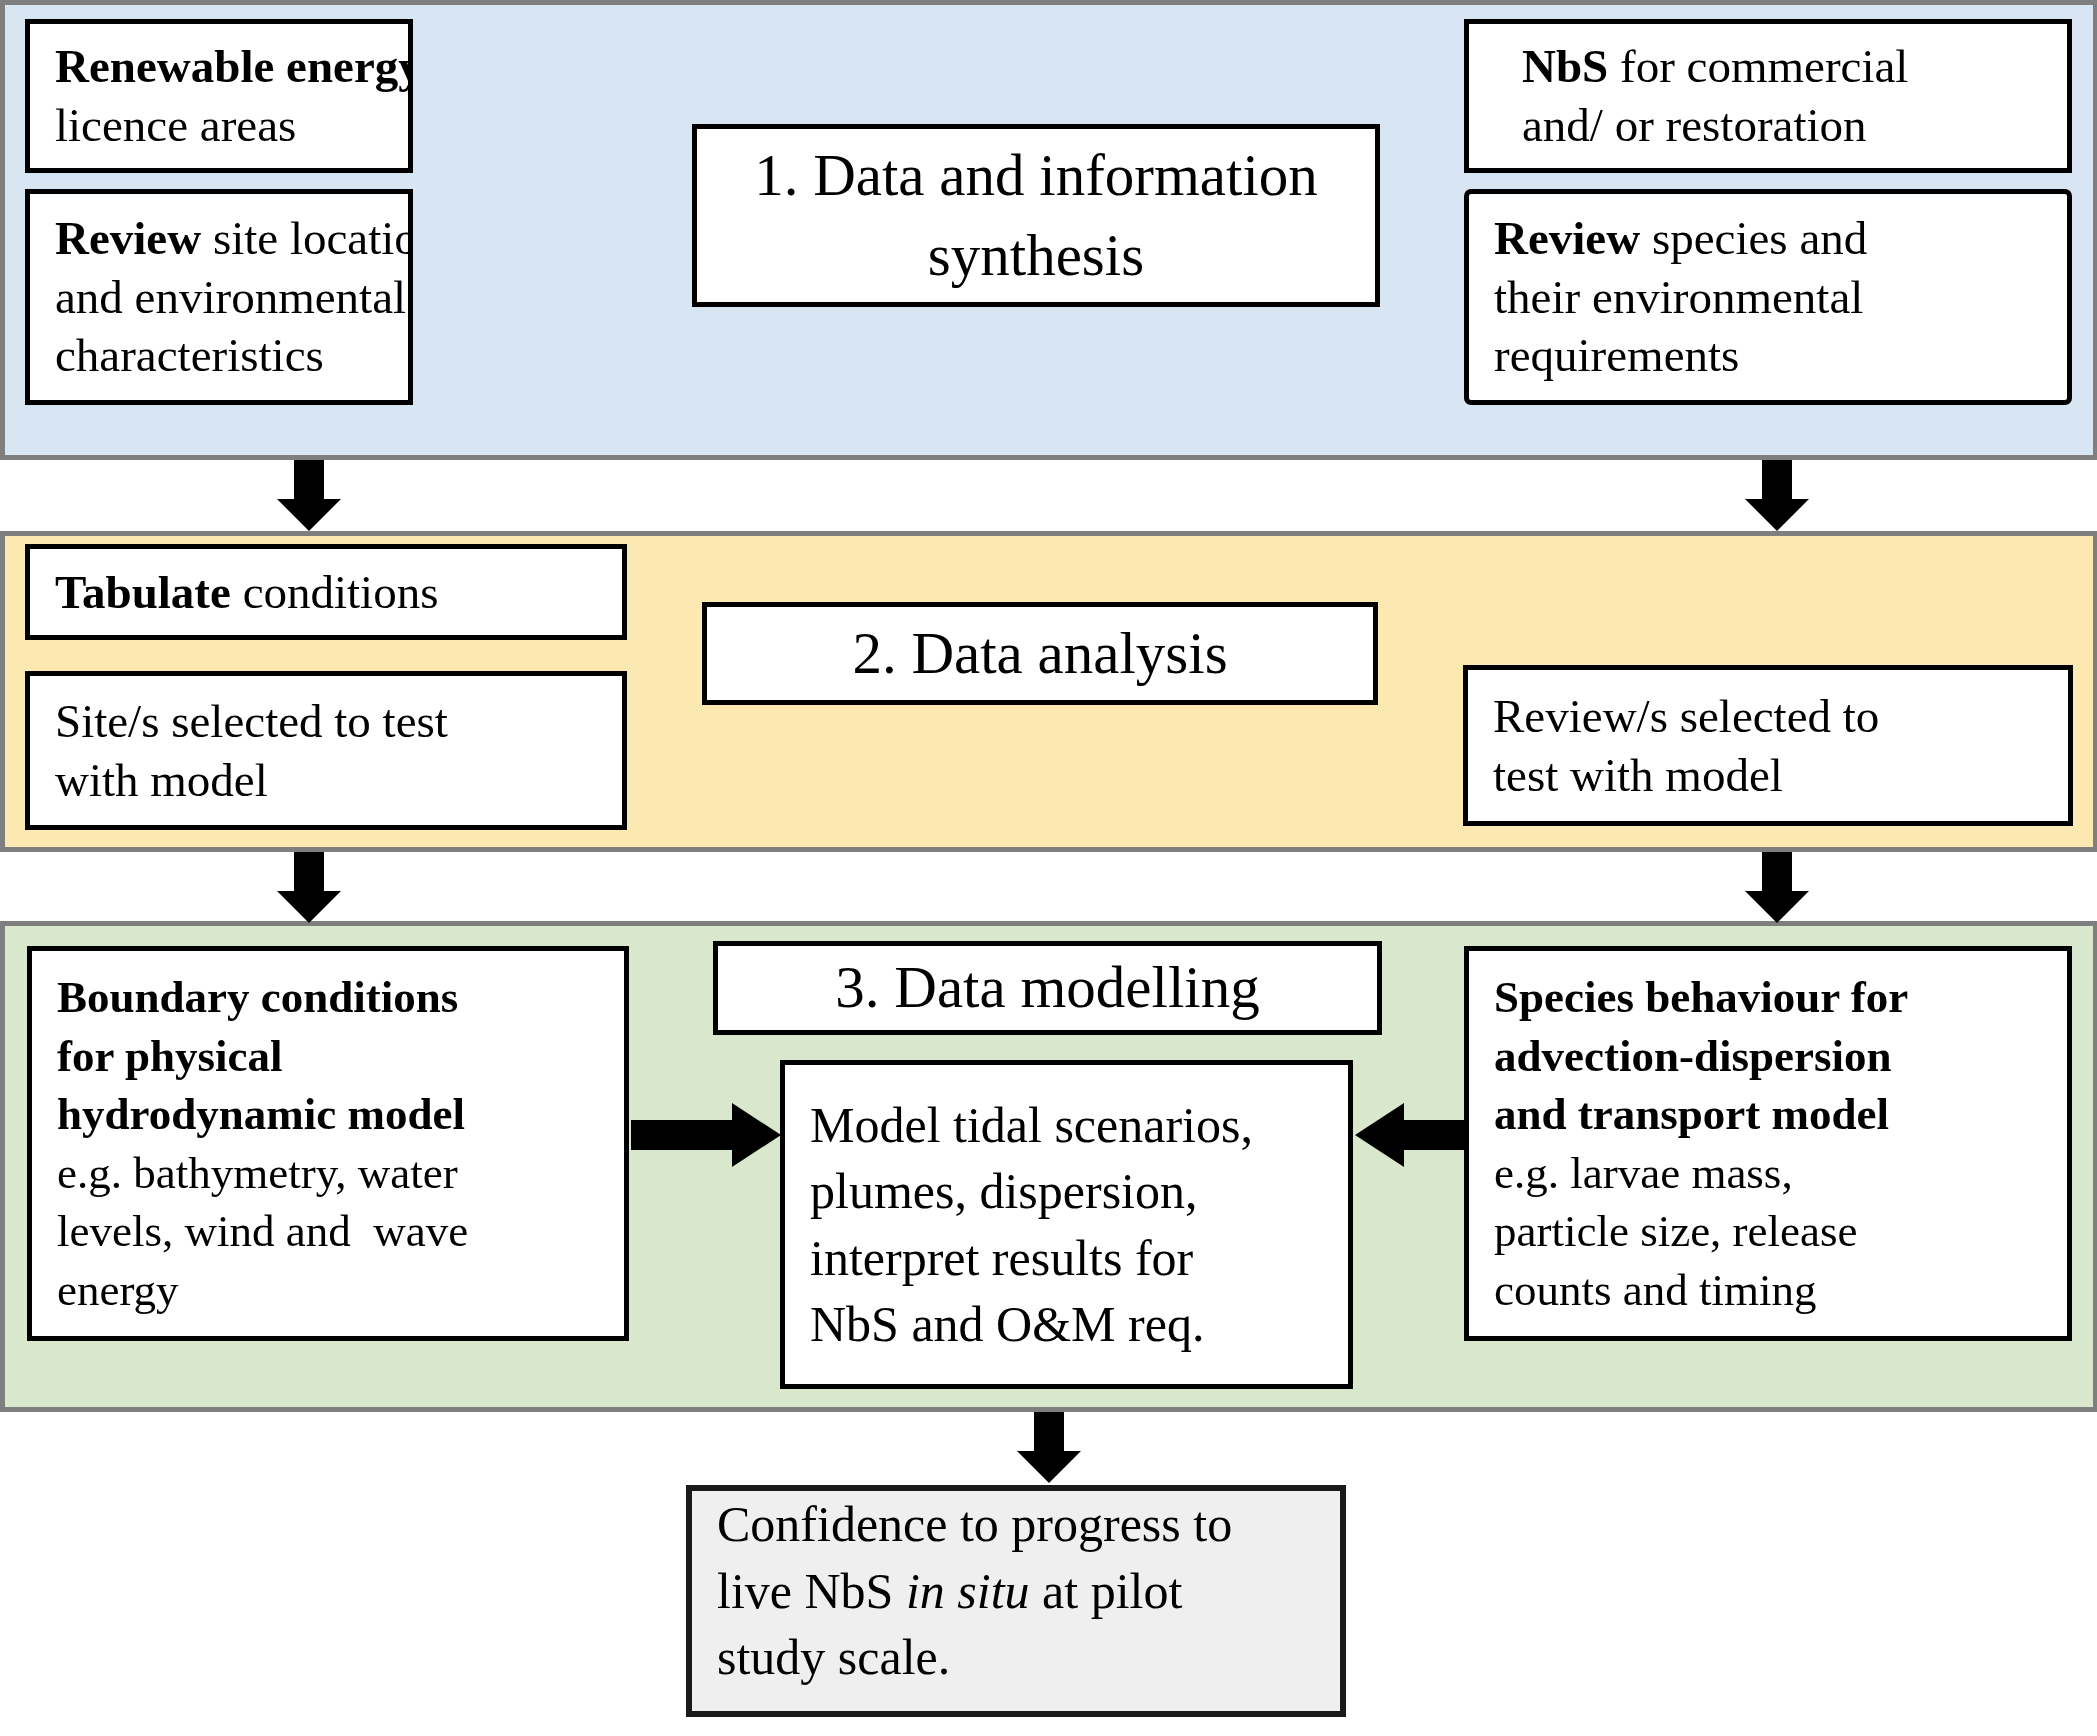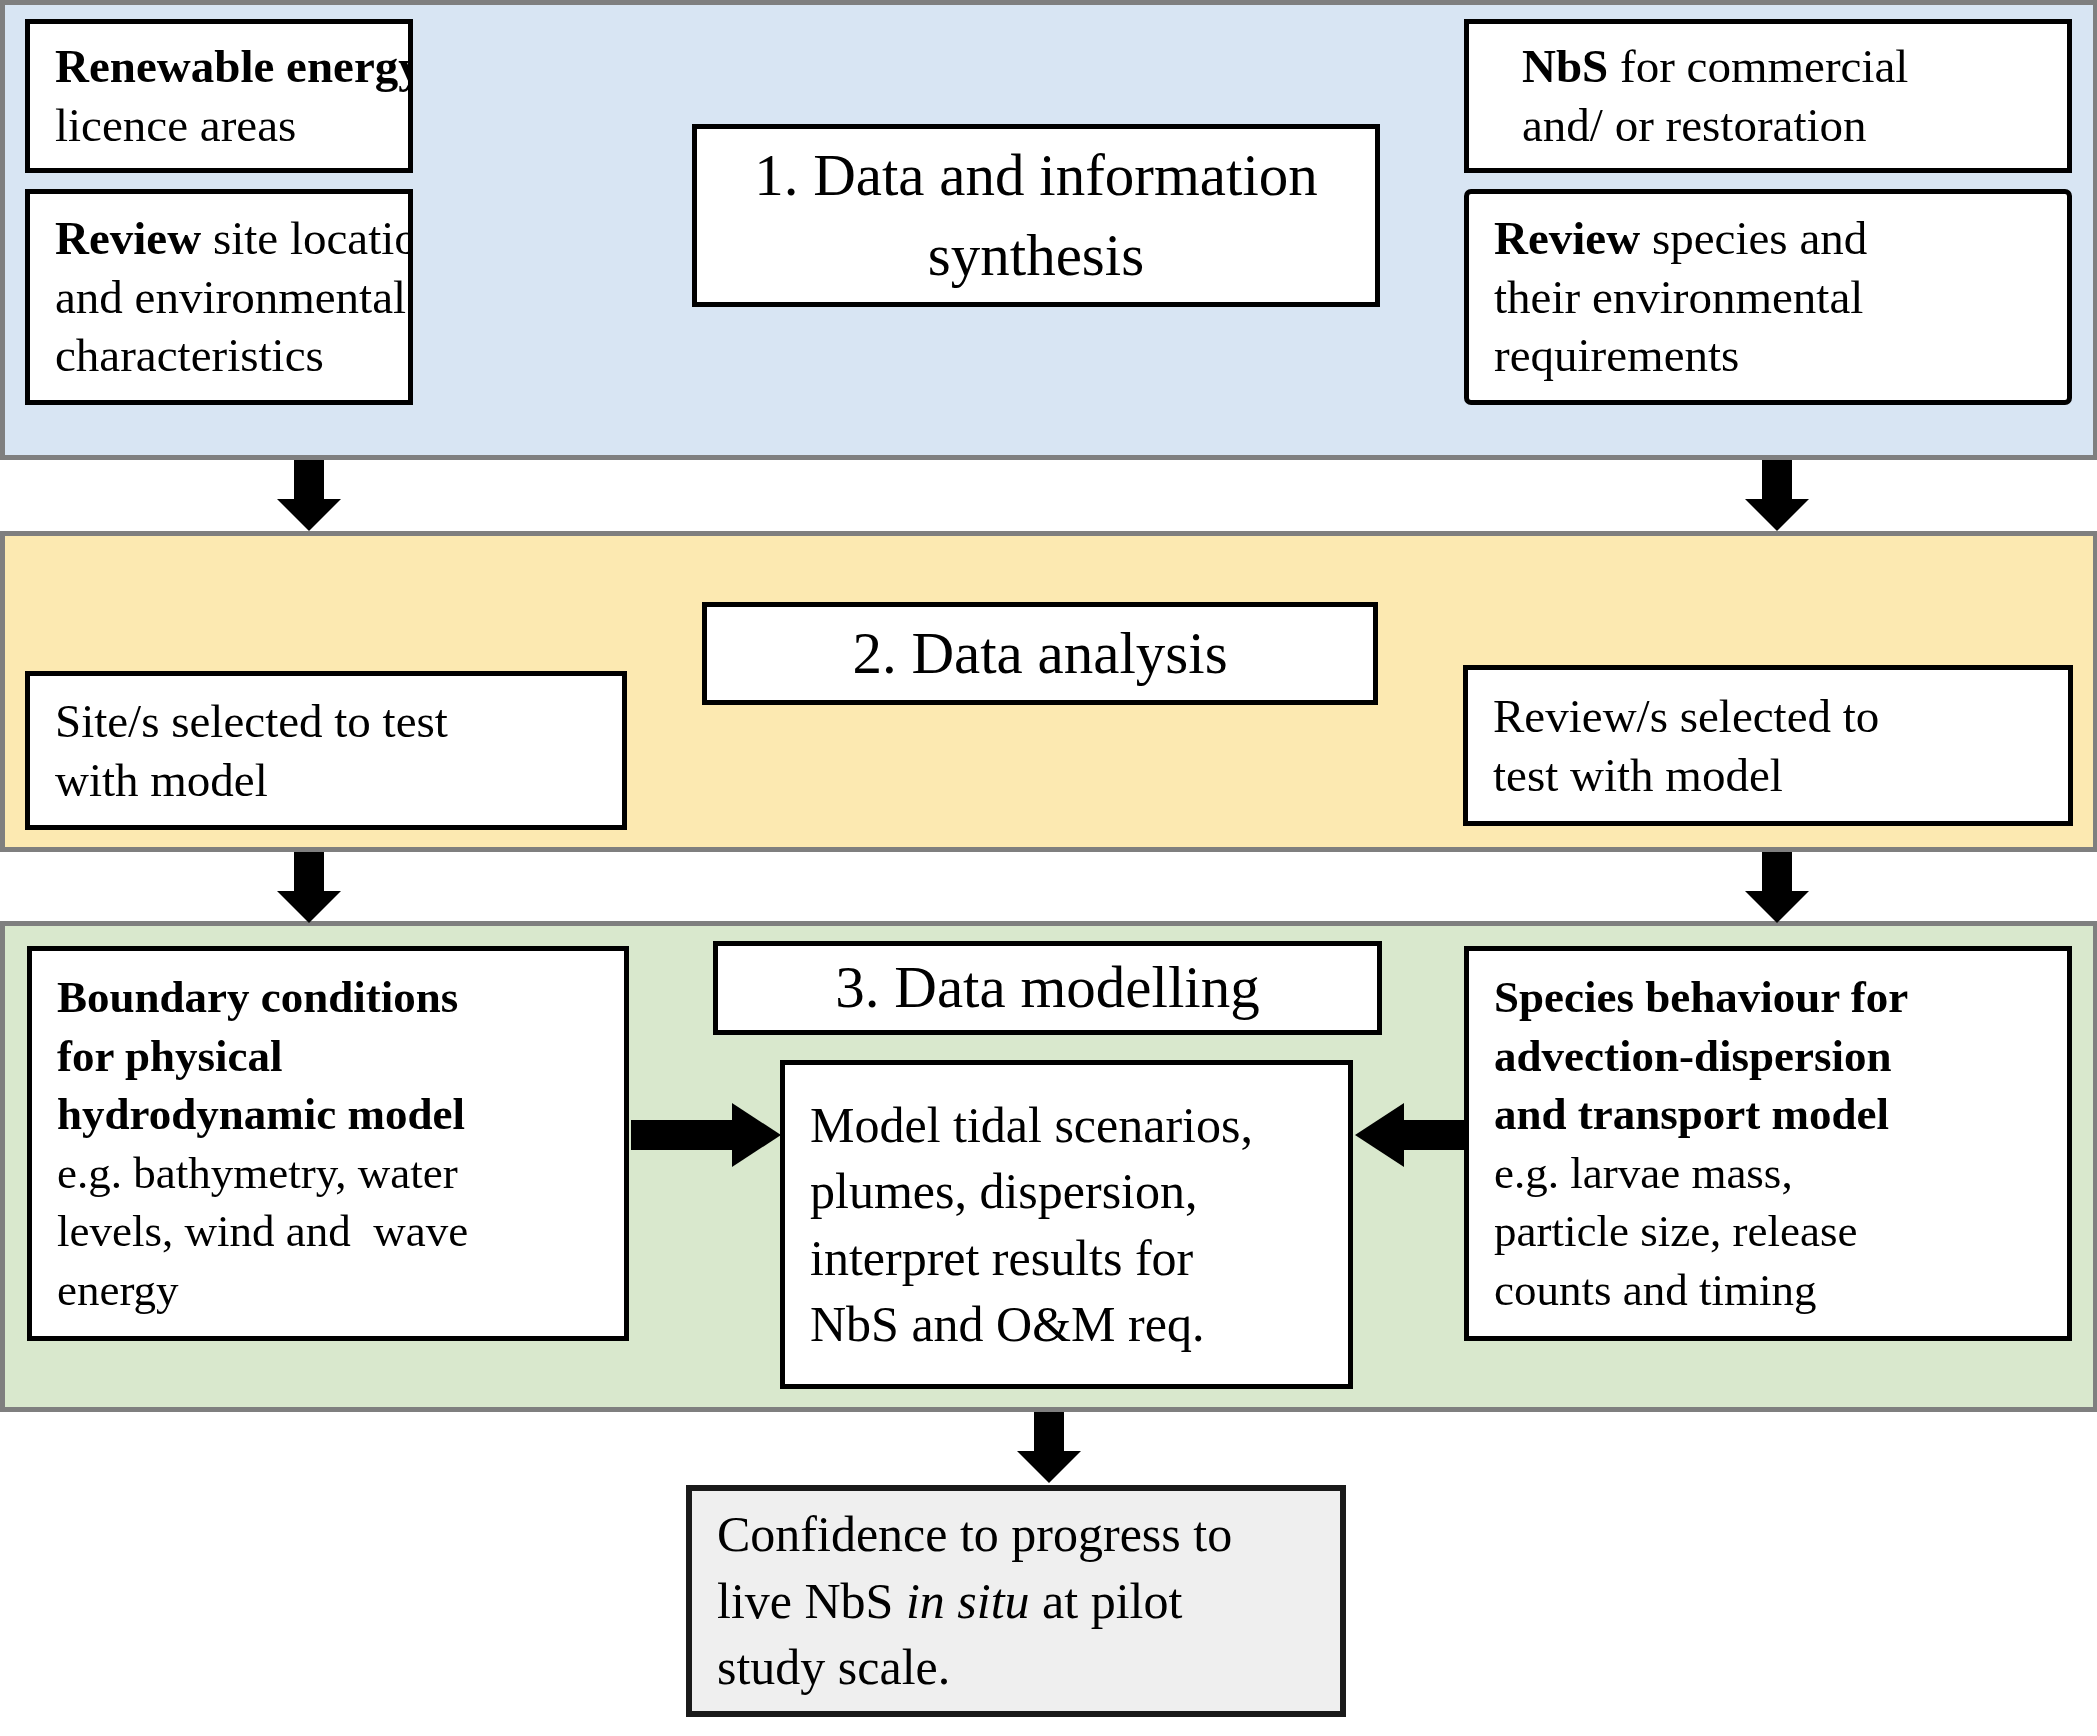--- a/index.html
+++ b/index.html
@@ -32,21 +32,21 @@
     font-size:47px;line-height:1.25;
     padding:0 25px;
   }
   .center-txt{width:100%;text-align:center;padding:0 5px;}
   .heading{font-size:59px;line-height:1.35;}
   .small-txt{font-size:45px;line-height:1.3;}
   .mid-txt{font-size:50px;line-height:1.33;}
   .final-box{
     position:absolute;left:686px;top:1485px;width:660px;height:232px;
     background:#efefef;border:6.7px solid #1a1a1a;box-sizing:border-box;
-    display:flex;align-items:center;overflow:hidden;
+    display:flex;align-items:flex-start;overflow:hidden;
   }
   
   .down-arrow{position:absolute;width:64px;}
   .down-arrow .shaft{width:30px;height:39px;background:#000;margin:0 auto;}
   .down-arrow .head{
     width:0;height:0;margin:0 auto;
     border-left:32px solid transparent;
     border-right:32px solid transparent;
     border-top:32px solid #000;
   }
@@ -102,20 +102,23 @@
 
   <div class="down-arrow" style="left:277px;top:460px;">
       <div class="shaft"></div>
       <div class="head"></div>
     </div>
   <div class="down-arrow" style="left:1745px;top:460px;">
       <div class="shaft"></div>
       <div class="head"></div>
     </div>
 
+  <div class="wbox" style="left:25px;top:544px;width:602px;height:96px;">
+      <div class="txt"><b>Tabulate</b><span> conditions</span></div>
+    </div>
 
   <div class="wbox" style="left:25px;top:671px;width:602px;height:159px;">
       <div class="txt">Site/s selected to test
 with model</div>
     </div>
 
   <div class="wbox" style="left:702px;top:602px;width:676px;height:103px;">
       <div class="txt center-txt heading">2. Data analysis</div>
     </div>
 

